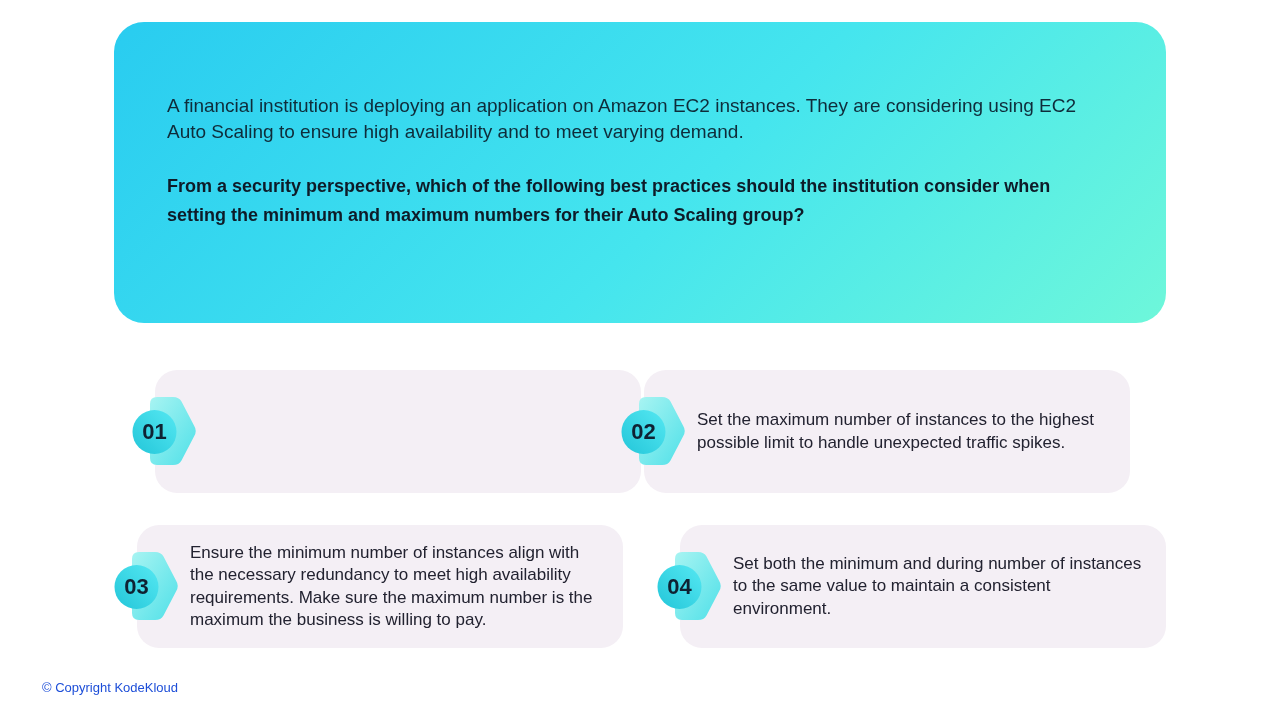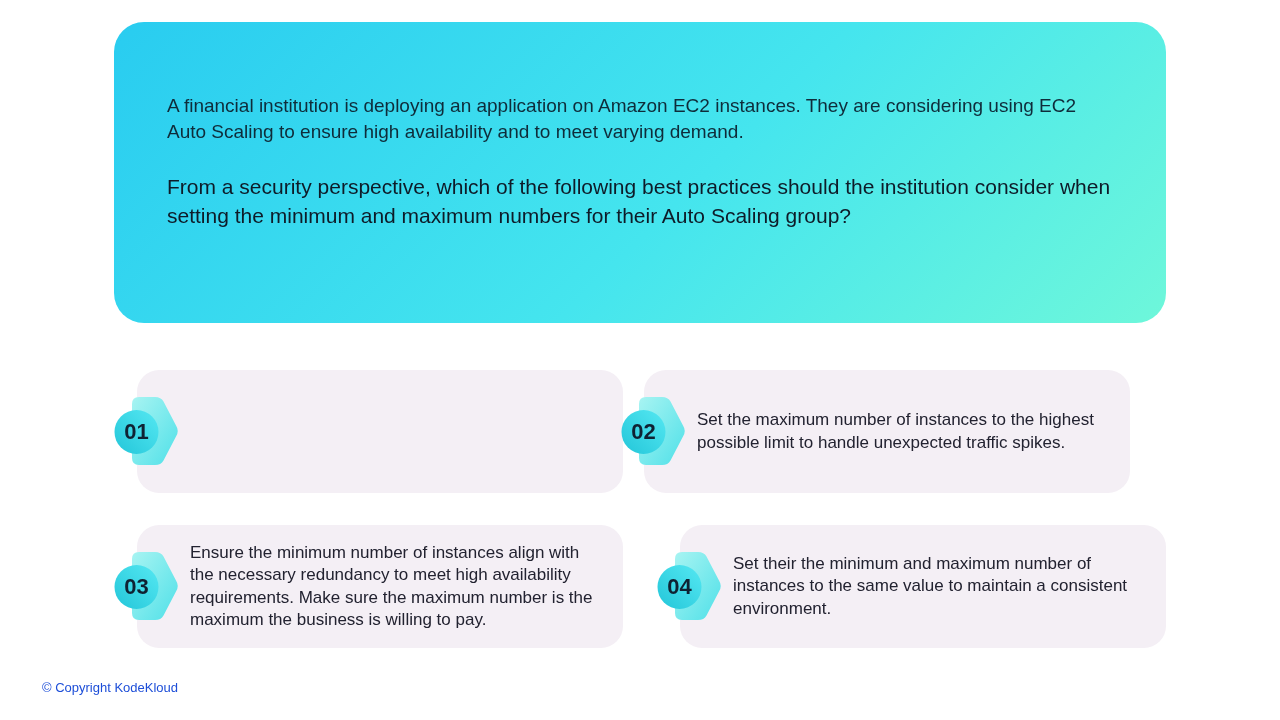--- a/index.html
+++ b/index.html
@@ -21,39 +21,39 @@
     padding: 71px 55px 0 53px;
   }
   .question-intro {
     font-size: 19px;
     line-height: 26px;
     color: #0f2c3a;
     max-width: 975px;
   }
   .question-main {
     margin-top: 27px;
-    font-size: 21px;
+    font-size: 18px;
     line-height: 29px;
-    font-weight: 400;
+    font-weight: 700;
     color: #0e1b28;
     max-width: 985px;
   }
 
   
   .option-card {
     position: absolute;
     width: 486px; height: 123px;
     background: #f4eff5;
     border-radius: 22px;
     display: flex;
     align-items: center;
     padding-left: 53px;
     padding-right: 22px;
   }
-  .option-card.pos-1 { left: 137px; top: 370px; }
+  .option-card.pos-1 { left: 155px; top: 370px; }
   .option-card.pos-2 { left: 644px; top: 370px; }
   .option-card.pos-3 { left: 137px; top: 525px; }
   .option-card.pos-4 { left: 680px; top: 525px; }
 
   .option-text {
     font-size: 17px;
     line-height: 22.5px;
     color: #222230;
     max-width: 414px;
   }
@@ -168,18 +168,18 @@
           <linearGradient id="circGrad4" x1="0" y1="1" x2="1" y2="0">
             <stop offset="0" stop-color="#23c6d9"></stop>
               <stop offset="1" stop-color="#55e8f2"></stop>
           </linearGradient>
         </defs>
         <path d="M 25 3 H 41 Q 47 3 49.5 7.5 L 62 31.5 Q 65.5 37 62 42.5 L 49.5 66.5 Q 47 71 41 71 H 25 Q 18 71 18 64 V 10 Q 18 3 25 3 Z" fill="url(#arrowGrad4)"></path>
         <circle cx="22.5" cy="38" r="22" fill="url(#circGrad4)"></circle>
       </svg>
       <span class="badge-number">04</span>
     </div>
-    <div class="option-text">Set their the minimum and maximum number of instances to the same value to maintain a consistent environment.</div>
+    <div class="option-text">Set both the minimum and during number of instances to the same value to maintain a consistent environment.</div>
   </div>
 
   <div class="footer-copyright">© Copyright KodeKloud</div>
 
 </div>
 
 </body></html>

